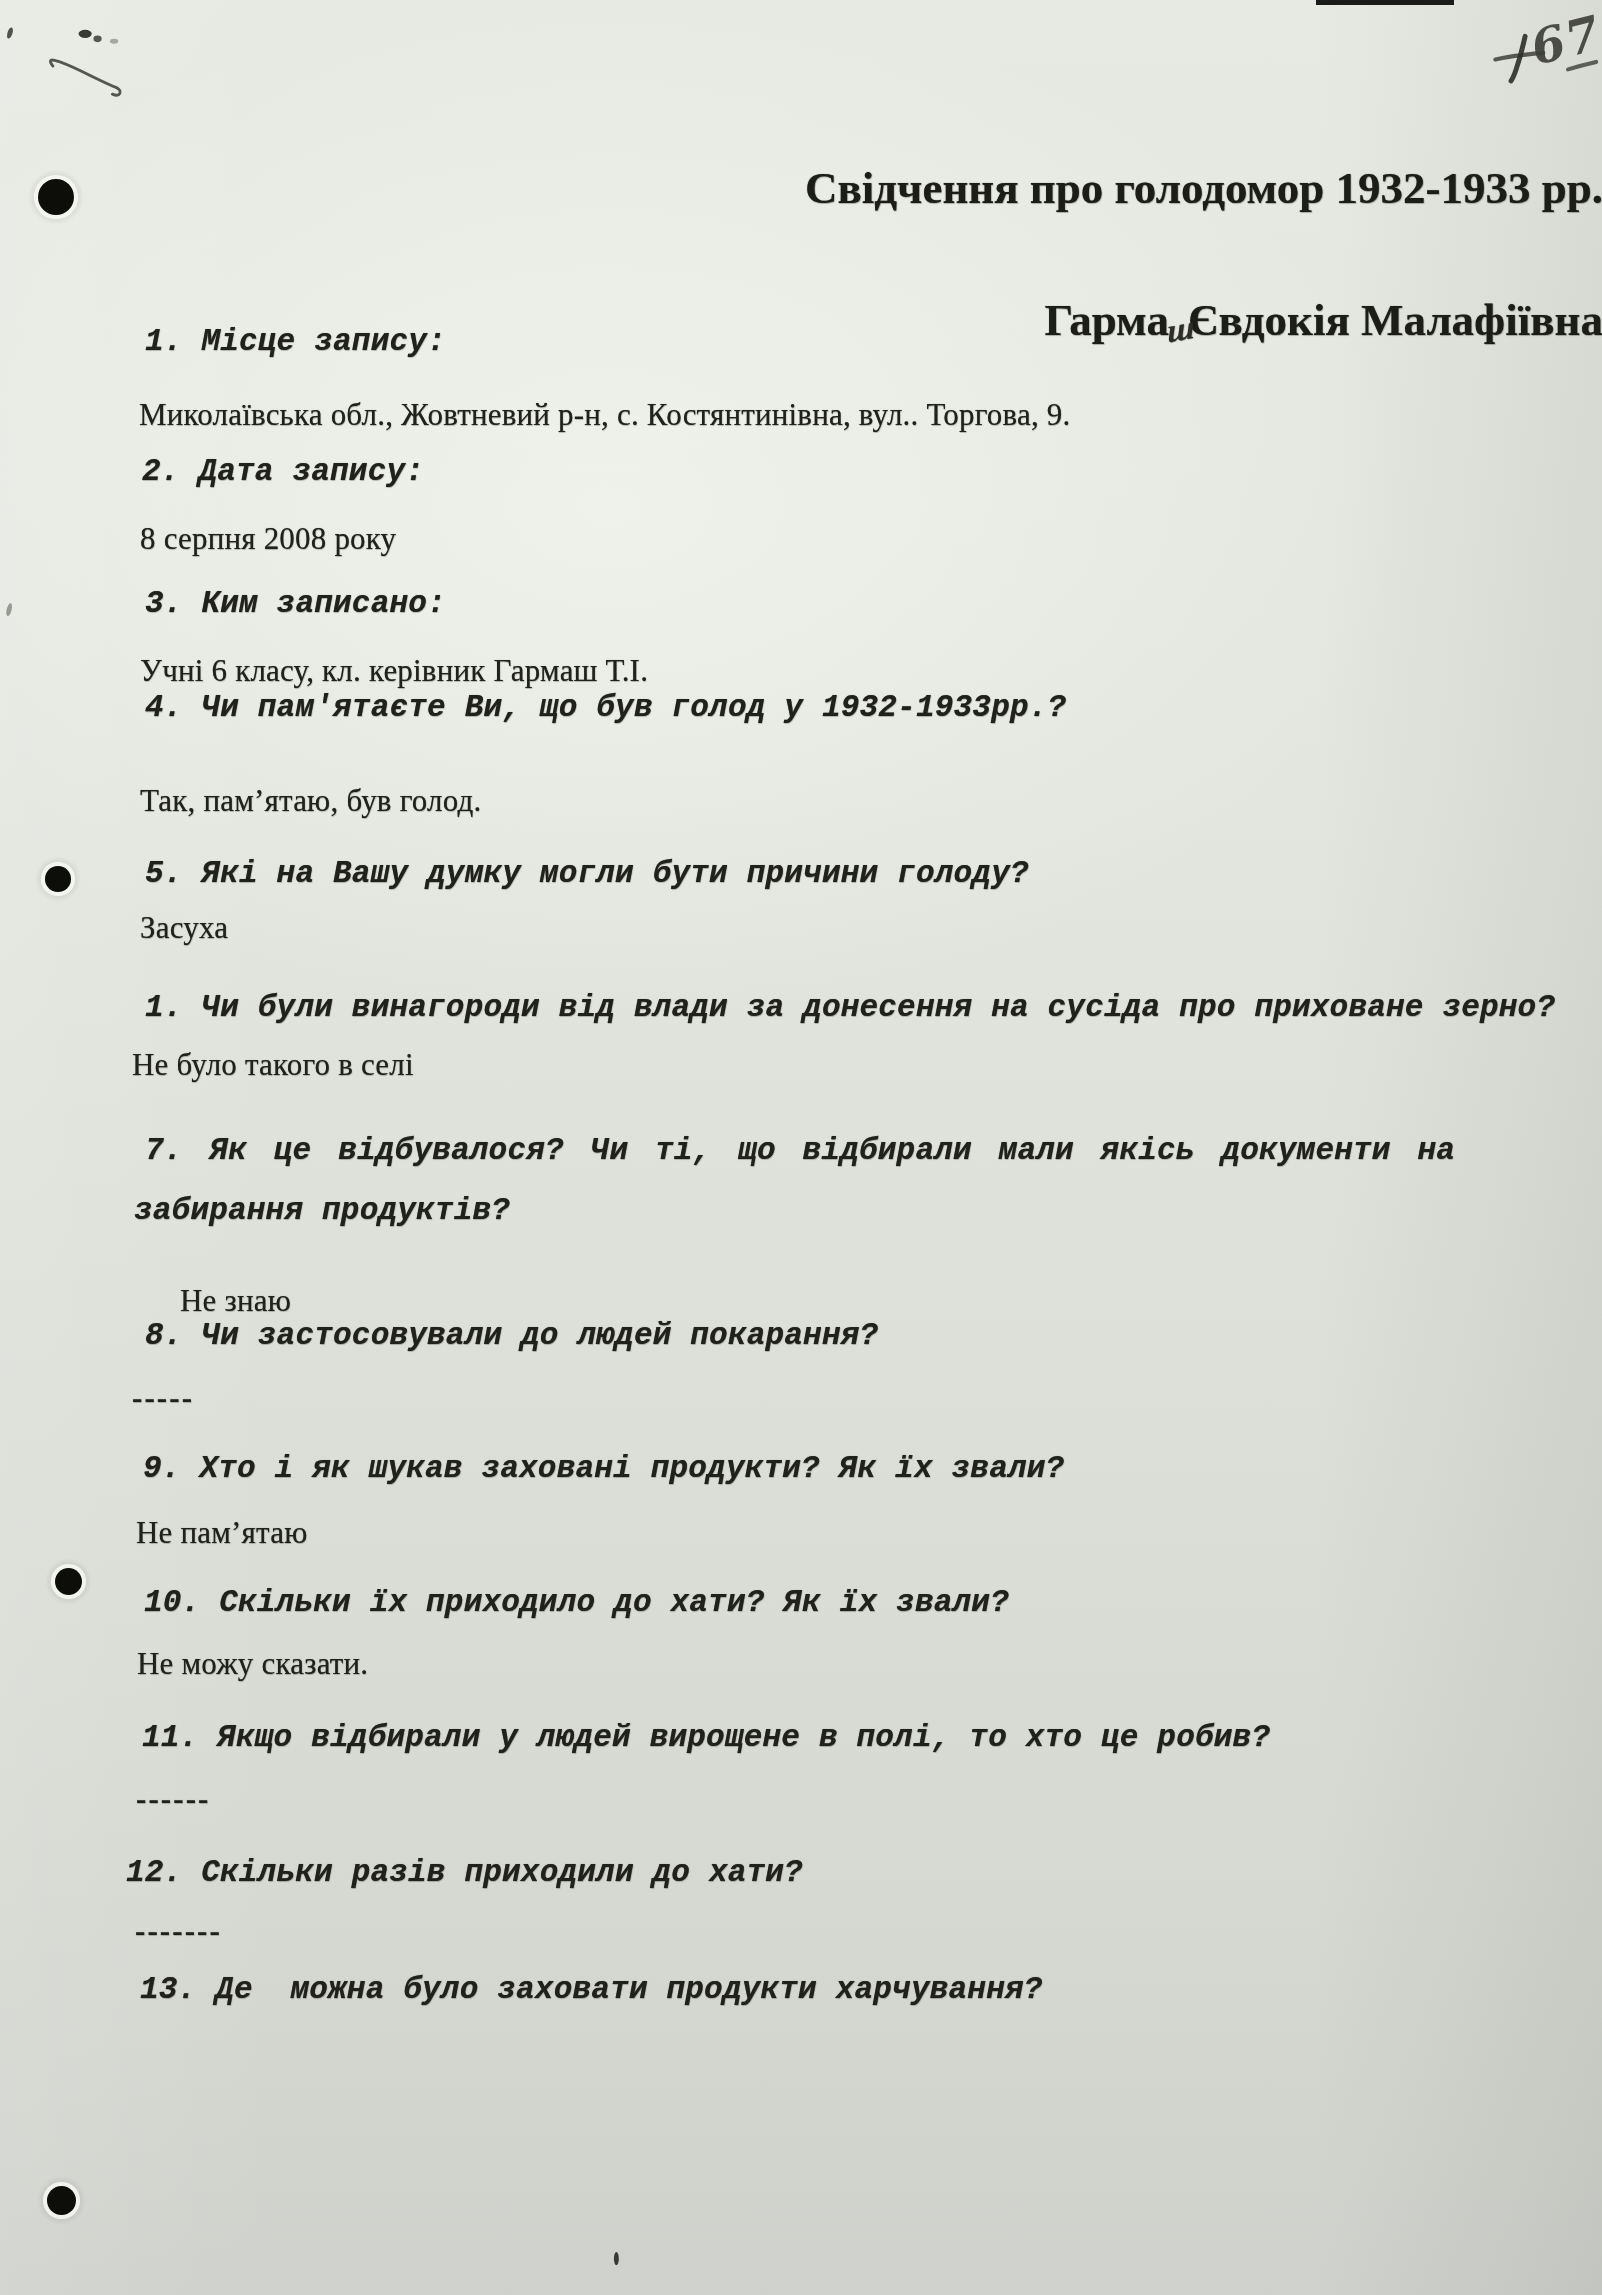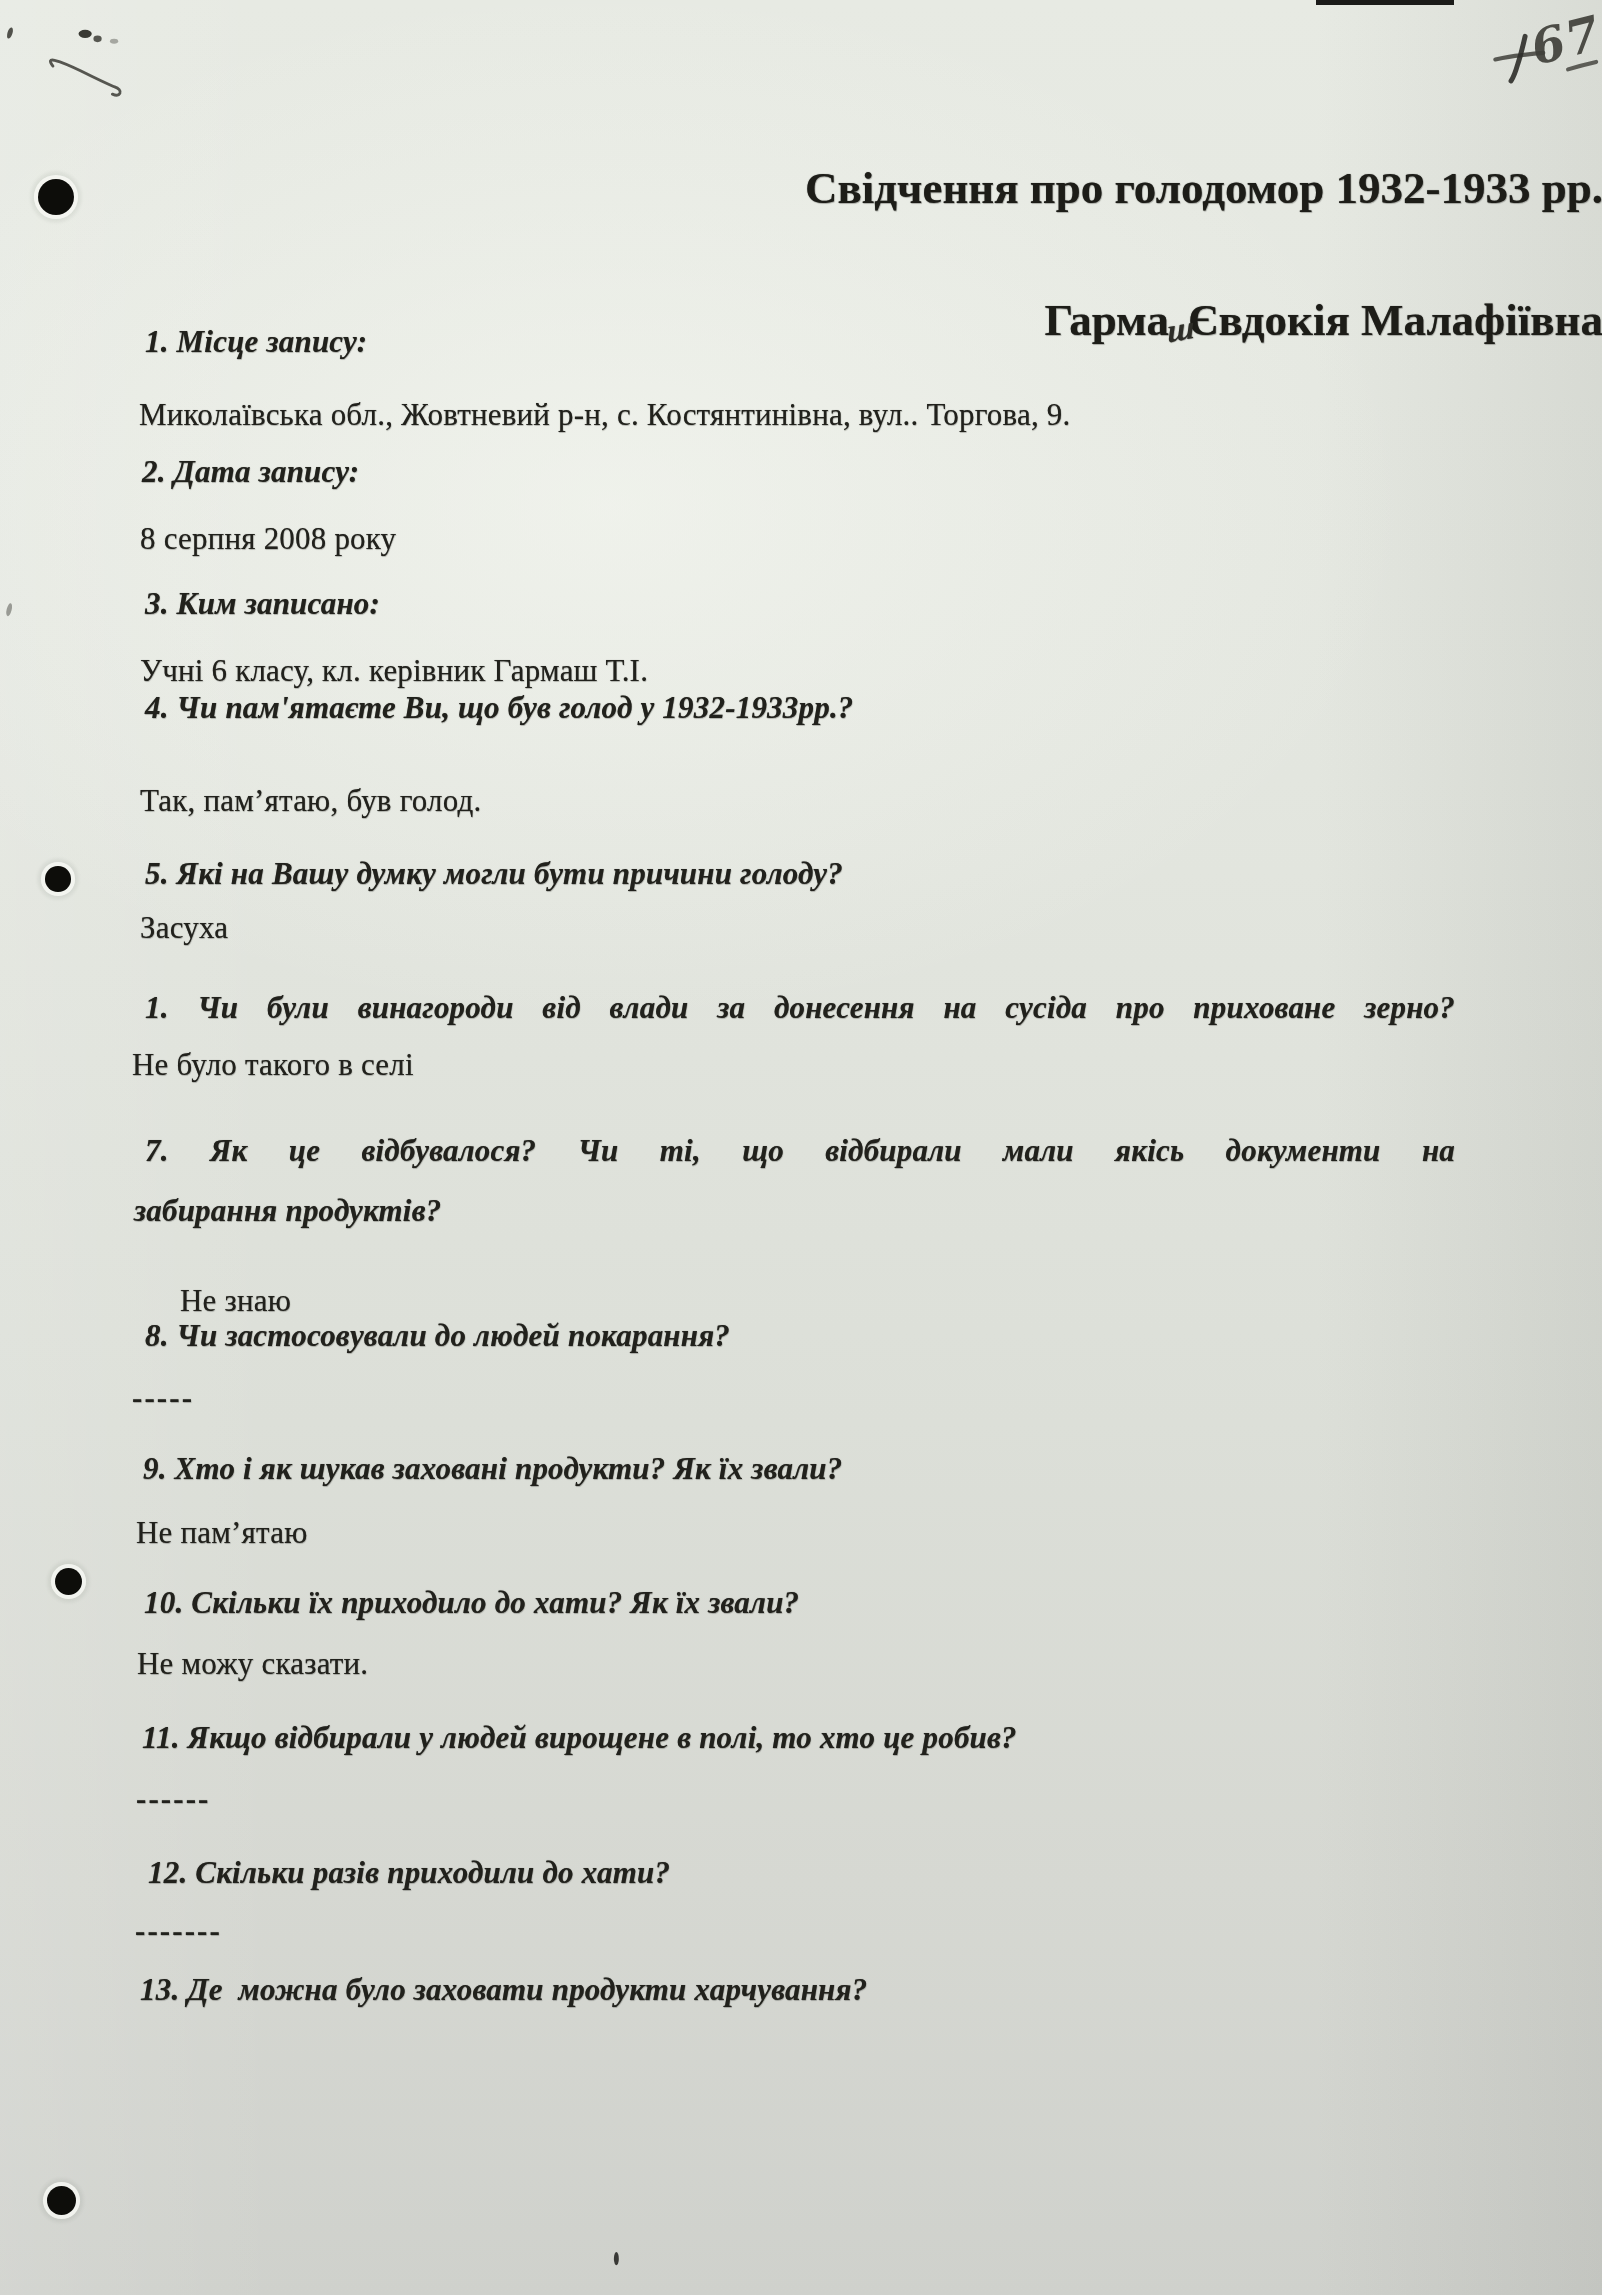--- a/index.html
+++ b/index.html
@@ -10,21 +10,21 @@
       linear-gradient(90deg, rgba(255,255,255,0.10) 0%, rgba(255,255,255,0) 18%, rgba(0,0,0,0) 82%, rgba(90,92,88,0.10) 100%),
       radial-gradient(ellipse 1157px 744px at 38% 22%, rgba(248,250,244,0.55) 0%, rgba(248,250,244,0) 70%),
       linear-gradient(180deg, #e7eae3 0%, #e3e6df 34%, #dcdfd8 62%, #d6d8d2 82%, #cfd1cc 100%);
   }
   .line {
     position:absolute; white-space:pre;
     font-size:31px; line-height:1.05; color:#21211c;
     letter-spacing:0.2px;
     text-shadow:0 0 0.8px rgba(40,40,34,0.55), 0.5px 0.7px 0.7px rgba(40,40,34,0.25);
   }
-  .q { font-weight:700; font-style:italic; }
+  .q { font-weight:700; font-style:italic;font-family:Liberation Mono, monospace; }
   .a { font-weight:400; }
   .dash { font-weight:600; letter-spacing:2.1px; }
   .justify { text-align:justify; text-align-last:justify; width:1310px; }
   .title {
     position:absolute; left:50px; width:1553px; text-align:right;
     font-size:45px; font-weight:700; color:#1d1d18; white-space:pre;
     text-shadow:0 0 1px rgba(30,30,26,0.6), 0.7px 0.8px 0.8px rgba(30,30,26,0.25);
   }
   .hand-insert {
     display:inline-block; font-weight:600; font-style:italic;
@@ -99,18 +99,18 @@
   <div class="line q" style="top:1195px; left:134px;">забирання продуктів?</div>
   <div class="line a" style="top:1257px; left:180px;margin-top:28px;">Не знаю</div>
   <div class="line q" style="top:1320px; left:145px;">8. Чи застосовували до людей покарання?</div>
   <div class="line a dash" style="top:1382px; left:132px;">-----</div>
   <div class="line q" style="top:1453px; left:143px;">9. Хто і як шукав заховані продукти? Як їх звали?</div>
   <div class="line a" style="top:1517px; left:136px;">Не пам’ятаю</div>
   <div class="line q" style="top:1587px; left:144px;">10. Скільки їх приходило до хати? Як їх звали?</div>
   <div class="line a" style="top:1648px; left:137px;">Не можу сказати.</div>
   <div class="line q" style="top:1722px; left:142px;">11. Якщо відбирали у людей вирощене в полі, то хто це робив?</div>
   <div class="line a dash" style="top:1783px; left:136px;">------</div>
-  <div class="line q" style="top:1857px; left:148px;">12. Скільки разів приходили до хати?</div>
+  <div class="line q" style="top:1857px; left:126px;">12. Скільки разів приходили до хати?</div>
   <div class="line a dash" style="top:1915px; left:135px;">-------</div>
   <div class="line q" style="top:1974px; left:140px;">13. Де  можна було заховати продукти харчування?</div>
 
 </div>
 
 
 </body></html>

